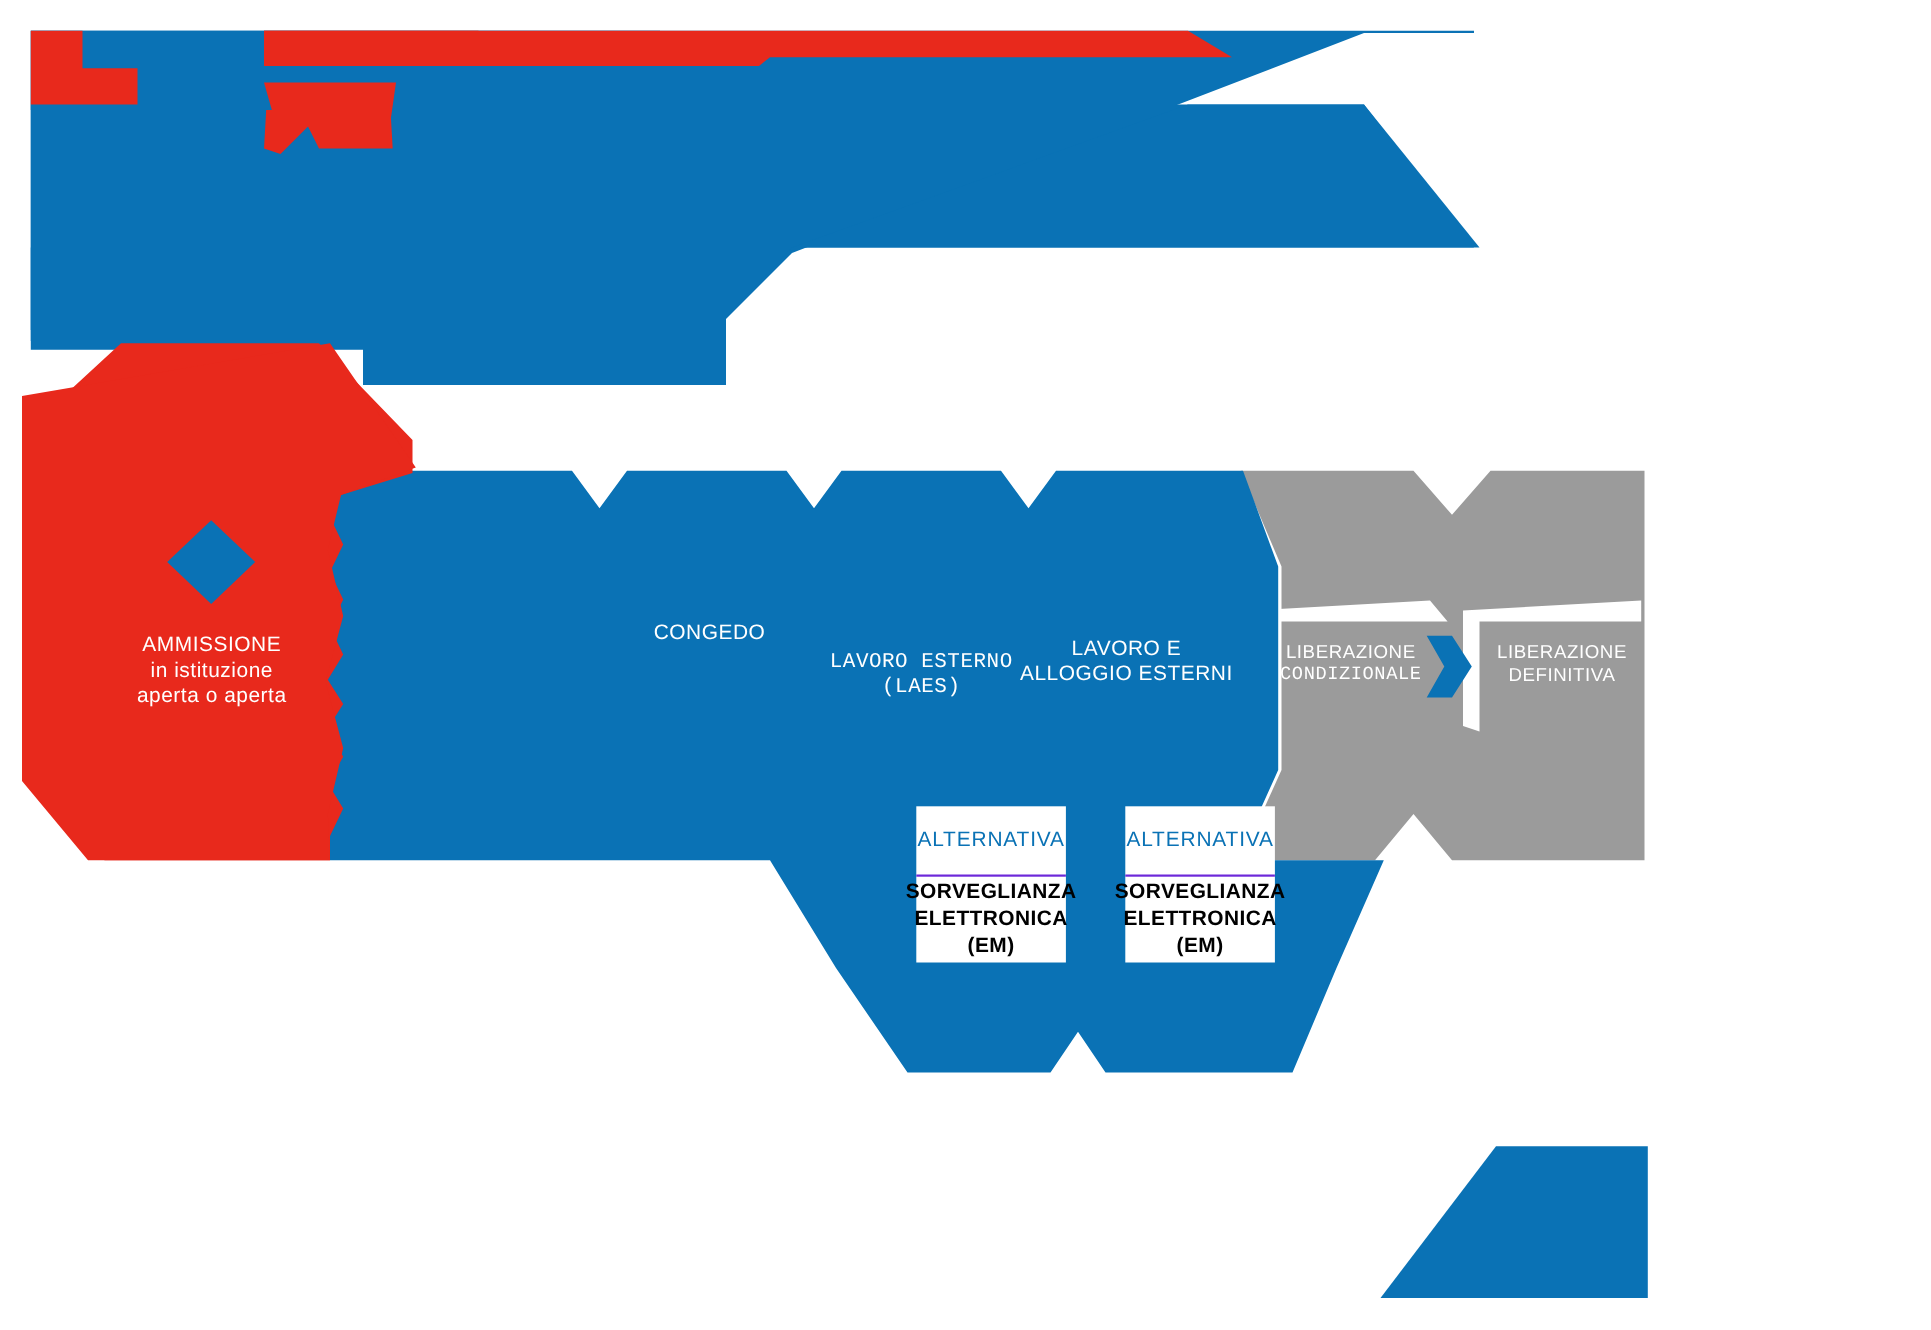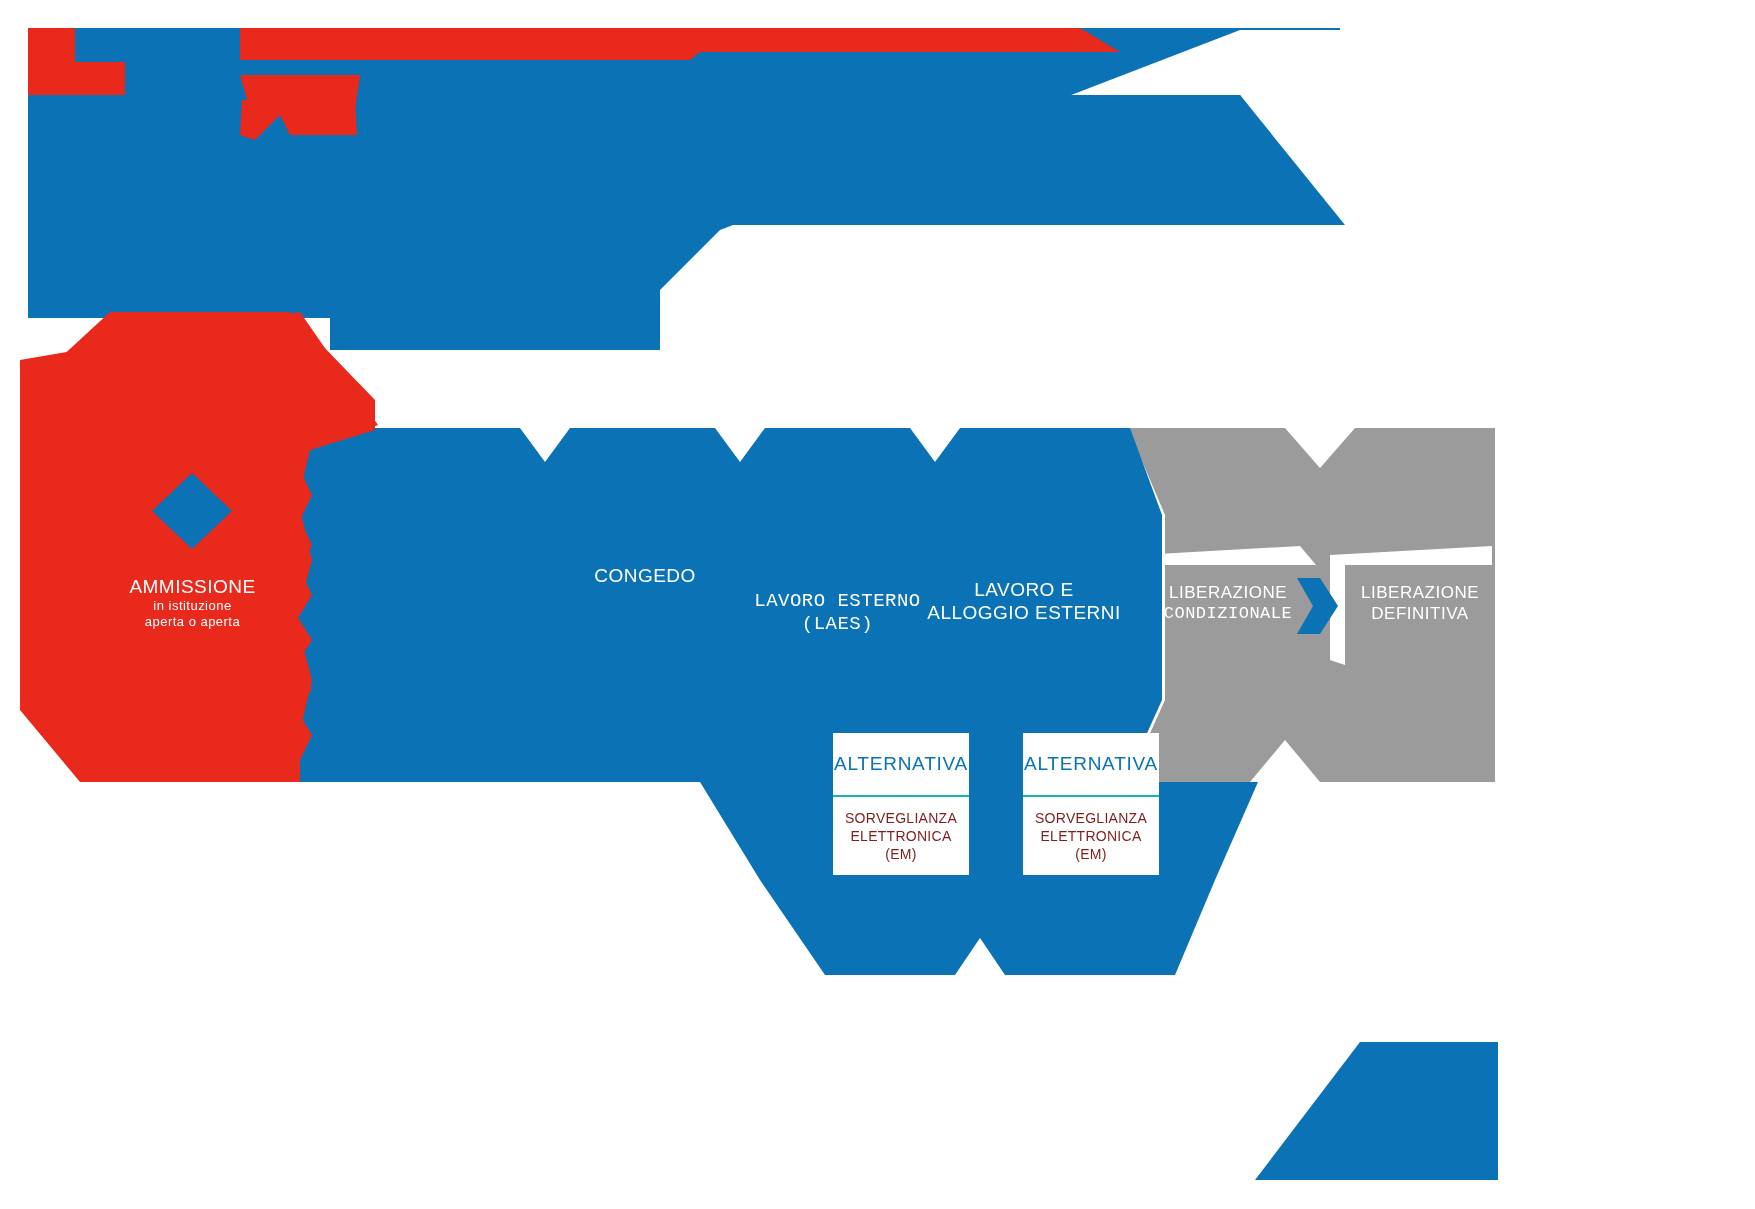--- a/index.html
+++ b/index.html
@@ -30,53 +30,54 @@
     letter-spacing: 0.03em;
     pointer-events: none;
   }
   .lbl .cap {
     display: block;
     font-size: 19px;
     text-transform: uppercase;
   }
   .lbl .sub {
     display: block;
-    font-size: 13px;
+    font-size: 19px;
   }
   .altbox {
     position: absolute;
     background: #ffffff;
     box-sizing: border-box;
     display: flex;
     flex-direction: column;
   }
   .altbox .alt-top {
     flex: 0 0 62px;
     display: flex;
     align-items: center;
     justify-content: center;
-    border-bottom: 2px solid #14b8a6;
+    border-bottom: 2px solid #6d28d9;
   }
   .altbox .alt-top span {
     font-size: 19px;
     color: #0a72b5;
     letter-spacing: 0.04em;
   }
   .altbox .alt-bot {
     flex: 1 1 auto;
     display: flex;
     align-items: center;
     justify-content: center;
     text-align: center;
   }
   .altbox .alt-bot span {
-    font-size: 14px;
-    color: #7f1d1d;
+    font-size: 19px;
+    color: #000000;
     line-height: 1.3;
     letter-spacing: 0.02em;
+    font-weight: bold;
   }
 </style>
 </head>
 <body>
 
 <div id="stage">
 
   <svg width="1755" height="1209" viewBox="0 0 1755 1209">
 
     <g>

